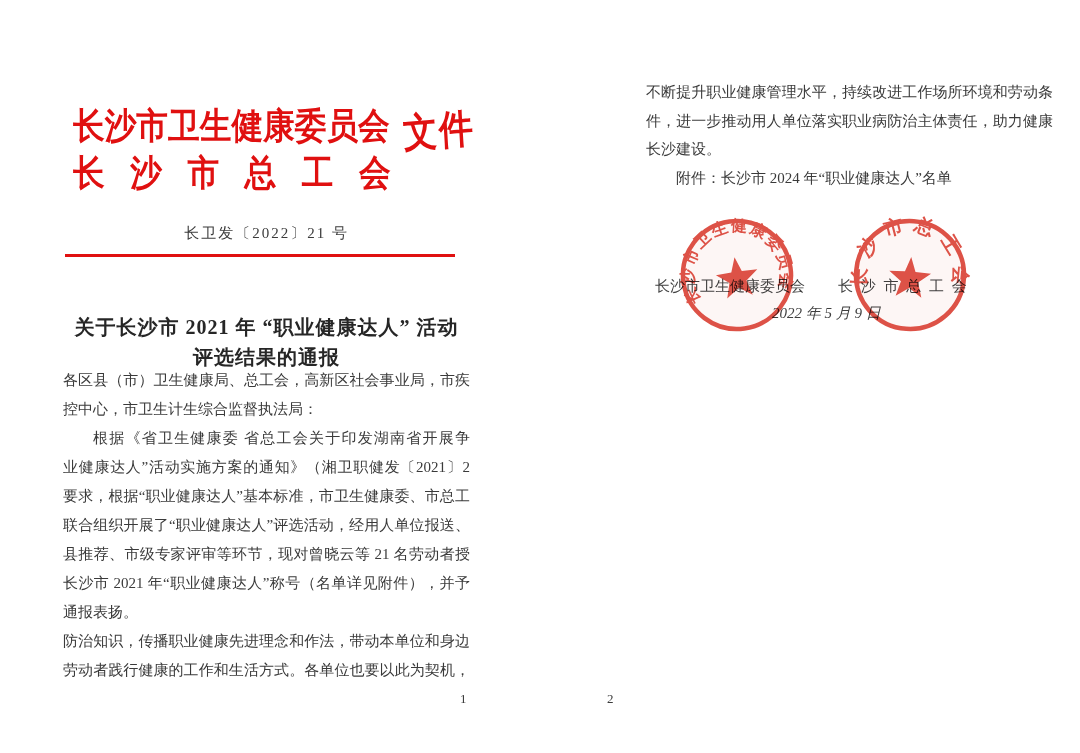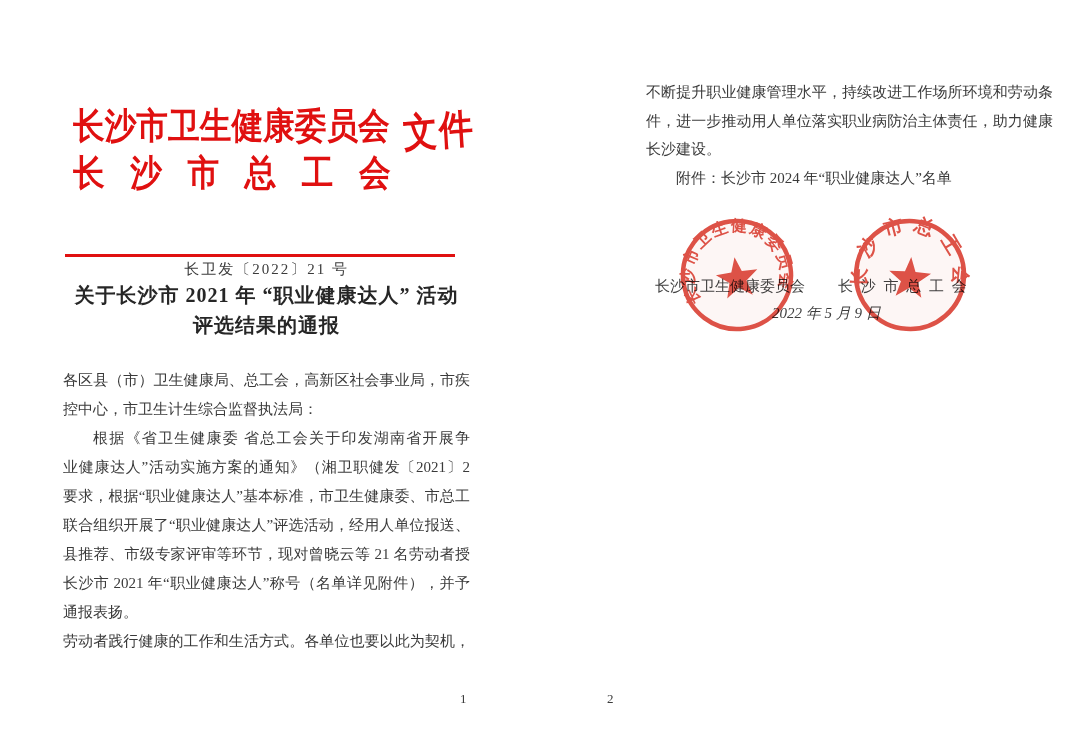--- a/index.html
+++ b/index.html
@@ -23,23 +23,23 @@
     font-size:36px;line-height:40px;transform:scaleX(.88);transform-origin:left top;
     letter-spacing:0;
   }
   .org-line1{top:106px;}
   .org-line2{top:153px;word-spacing:20px;}
   .doc-type{
     left:402px;top:112px;color:var(--header-red);font-weight:bold;font-size:40px;
     line-height:44px;white-space:nowrap;transform:scaleX(.85) rotate(-4deg);
     transform-origin:left top;letter-spacing:2px;
   }
-  .doc-number{left:63px;top:224px;width:407px;text-align:center;font-size:15px;color:#3b3b3b;letter-spacing:2px;margin-top:36px;}
+  .doc-number{left:63px;top:224px;width:407px;text-align:center;font-size:15px;color:#3b3b3b;letter-spacing:2px;}
   .divider{left:65px;top:254px;width:390px;height:3px;background:var(--divider-red);}
-  .title-line{left:63px;width:407px;text-align:center;font-weight:bold;font-size:20px;color:var(--title-text);letter-spacing:1px;}
+  .title-line{left:63px;width:407px;text-align:center;font-weight:bold;font-size:20px;color:var(--title-text);letter-spacing:1px;margin-top:32px;}
   .title-line1{top:282px;}
   .title-line2{top:312px;}
 
   
   .body-col{width:407px;font-size:15px;color:var(--body-text);}
   .body-col1{left:63px;top:366px;}
   .body-col2{left:646px;top:78px;}
   .bline{line-height:29px;height:29px;overflow:hidden;white-space:normal;}
   .body-col2 .bline{line-height:28.5px;height:28.5px;}
   .bline.fill{text-align:justify;text-align-last:justify;text-justify:inter-ideograph;}
@@ -82,20 +82,21 @@
     <div class="abs body-col body-col1">
         <div class="bline fill">各区县（市）卫生健康局、总工会，高新区社会事业局，市疾</div>
         <div class="bline">控中心，市卫生计生综合监督执法局：</div>
         <div class="bline fill ind">根据《省卫生健康委 省总工会关于印发湖南省开展争做“职</div>
         <div class="bline fill">业健康达人”活动实施方案的通知》（湘卫职健发〔2021〕2 号）</div>
         <div class="bline fill">要求，根据“职业健康达人”基本标准，市卫生健康委、市总工会</div>
         <div class="bline fill">联合组织开展了“职业健康达人”评选活动，经用人单位报送、区</div>
         <div class="bline fill">县推荐、市级专家评审等环节，现对曾晓云等 21 名劳动者授予</div>
         <div class="bline fill">长沙市 2021 年“职业健康达人”称号（名单详见附件），并予以</div>
         <div class="bline">通报表扬。</div>
+        <div class="bline fill">防治知识，传播职业健康先进理念和作法，带动本单位和身边</div>
         <div class="bline fill">劳动者践行健康的工作和生活方式。各单位也要以此为契机，</div>
       </div>
     <div class="abs page-num page-num1">1</div>
   </div>
 
   <div>
     <div class="abs body-col body-col2">
         <div class="bline fill">不断提升职业健康管理水平，持续改进工作场所环境和劳动条</div>
         <div class="bline fill">件，进一步推动用人单位落实职业病防治主体责任，助力健康</div>
         <div class="bline">长沙建设。</div>

